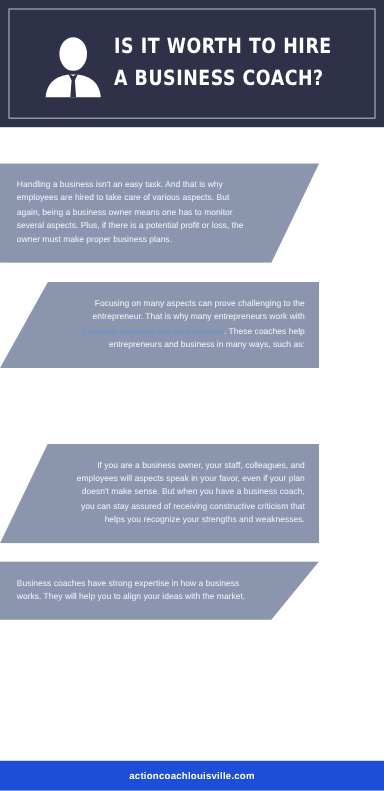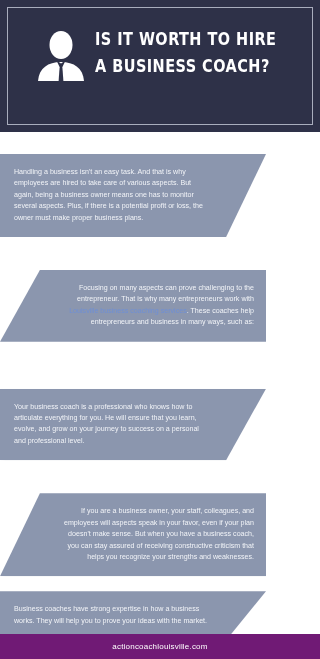--- a/index.html
+++ b/index.html
@@ -14,21 +14,21 @@
     font-family: "Liberation Sans", sans-serif;
     overflow: hidden;
   }
 
   
   .header {
     position: absolute;
     left: 0;
     top: 0;
     width: 320px;
-    height: 132px;
+    height: 106px;
     background: #2e3148;
     box-sizing: border-box;
   }
   .header-inner-border {
     position: absolute;
     left: 7px;
     top: 7px;
     right: 7px;
     bottom: 7px;
     border: 1px solid #a9adbd;
@@ -56,21 +56,21 @@
     text-transform: uppercase;
     font-stretch: condensed;
     transform: scaleX(0.92);
     transform-origin: left top;
   }
 
   
   .blocks {
     position: absolute;
     left: 0;
-    top: 131px;
+    top: 113px;
     width: 266px;
   }
   .block {
     position: relative;
     box-sizing: border-box;
     background: #8b96ae;
     color: #f2f4f8;
     font-size: 7.1px;
     line-height: 11.4px;
     filter: drop-shadow(2px 2px 2px rgba(120,130,150,0.30));
@@ -78,21 +78,20 @@
   .block-left {
     margin: 0 0 0 0;
     padding: 13px 58px 13px 14px;
     clip-path: polygon(0 0, 100% 0, 85% 100%, 0 100%);
     text-align: left;
   }
   .block-right {
     padding: 13px 12px 13px 58px;
     clip-path: polygon(15% 0, 100% 0, 100% 100%, 0 100%);
     text-align: right;
-    margin-top: 17px;
   }
   .block-link {
     color: #6e8fd6;
     text-decoration: none;
   }
 
   .spacer-1 { height: 23px; }
   .spacer-2 { height: 16px; }
   .spacer-3 { height: 15px; }
   .spacer-4 { height: 16px; }
@@ -100,24 +99,25 @@
   .spacer-6 { height: 16px; }
   .spacer-7 { height: 15px; }
 
   
   .footer {
     position: absolute;
     left: 0;
     bottom: 0;
     width: 320px;
     height: 25px;
-    background: #701a75;
+    background: #1d4ed8;
     display: flex;
     align-items: center;
     justify-content: center;
+    font-weight: bold;
   }
   .footer-text {
     color: #ffffff;
     font-size: 8px;
     letter-spacing: 0.2px;
   }
 </style>
 </head>
 <body>
 
@@ -144,31 +144,28 @@
   <div class="spacer-2"></div>
   <div class="block block-right">
     <span>Focusing on many aspects can prove challenging to the entrepreneur. That is why many entrepreneurs work with </span><a class="block-link" href="#">Louisville business coaching services</a><span>. These coaches help entrepreneurs and business in many ways, such as:</span>
   </div>
 
   <div class="spacer-3"></div>
 
   <div class="spacer-4"></div>
 
   <div class="spacer-5"></div>
-  <div class="block block-left">
-    <span>Your business coach is a professional who knows how to articulate everything for you. He will ensure that you learn, evolve, and grow on your journey to success on a personal and professional level.</span>
-  </div>
 
   <div class="spacer-6"></div>
   <div class="block block-right">
     <span>If you are a business owner, your staff, colleagues, and employees will aspects speak in your favor, even if your plan doesn't make sense. But when you have a business coach, you can stay assured of receiving constructive criticism that helps you recognize your strengths and weaknesses.</span>
   </div>
 
   <div class="spacer-7"></div>
   <div class="block block-left">
-    <span>Business coaches have strong expertise in how a business works. They will help you to prove your ideas with the market.</span>
+    <span>Business coaches have strong expertise in how a business works. They will help you to align your ideas with the market.</span>
   </div>
 
 </div>
 
 <div class="footer">
   <span class="footer-text">actioncoachlouisville.com</span>
 </div>
 
 </body></html>

